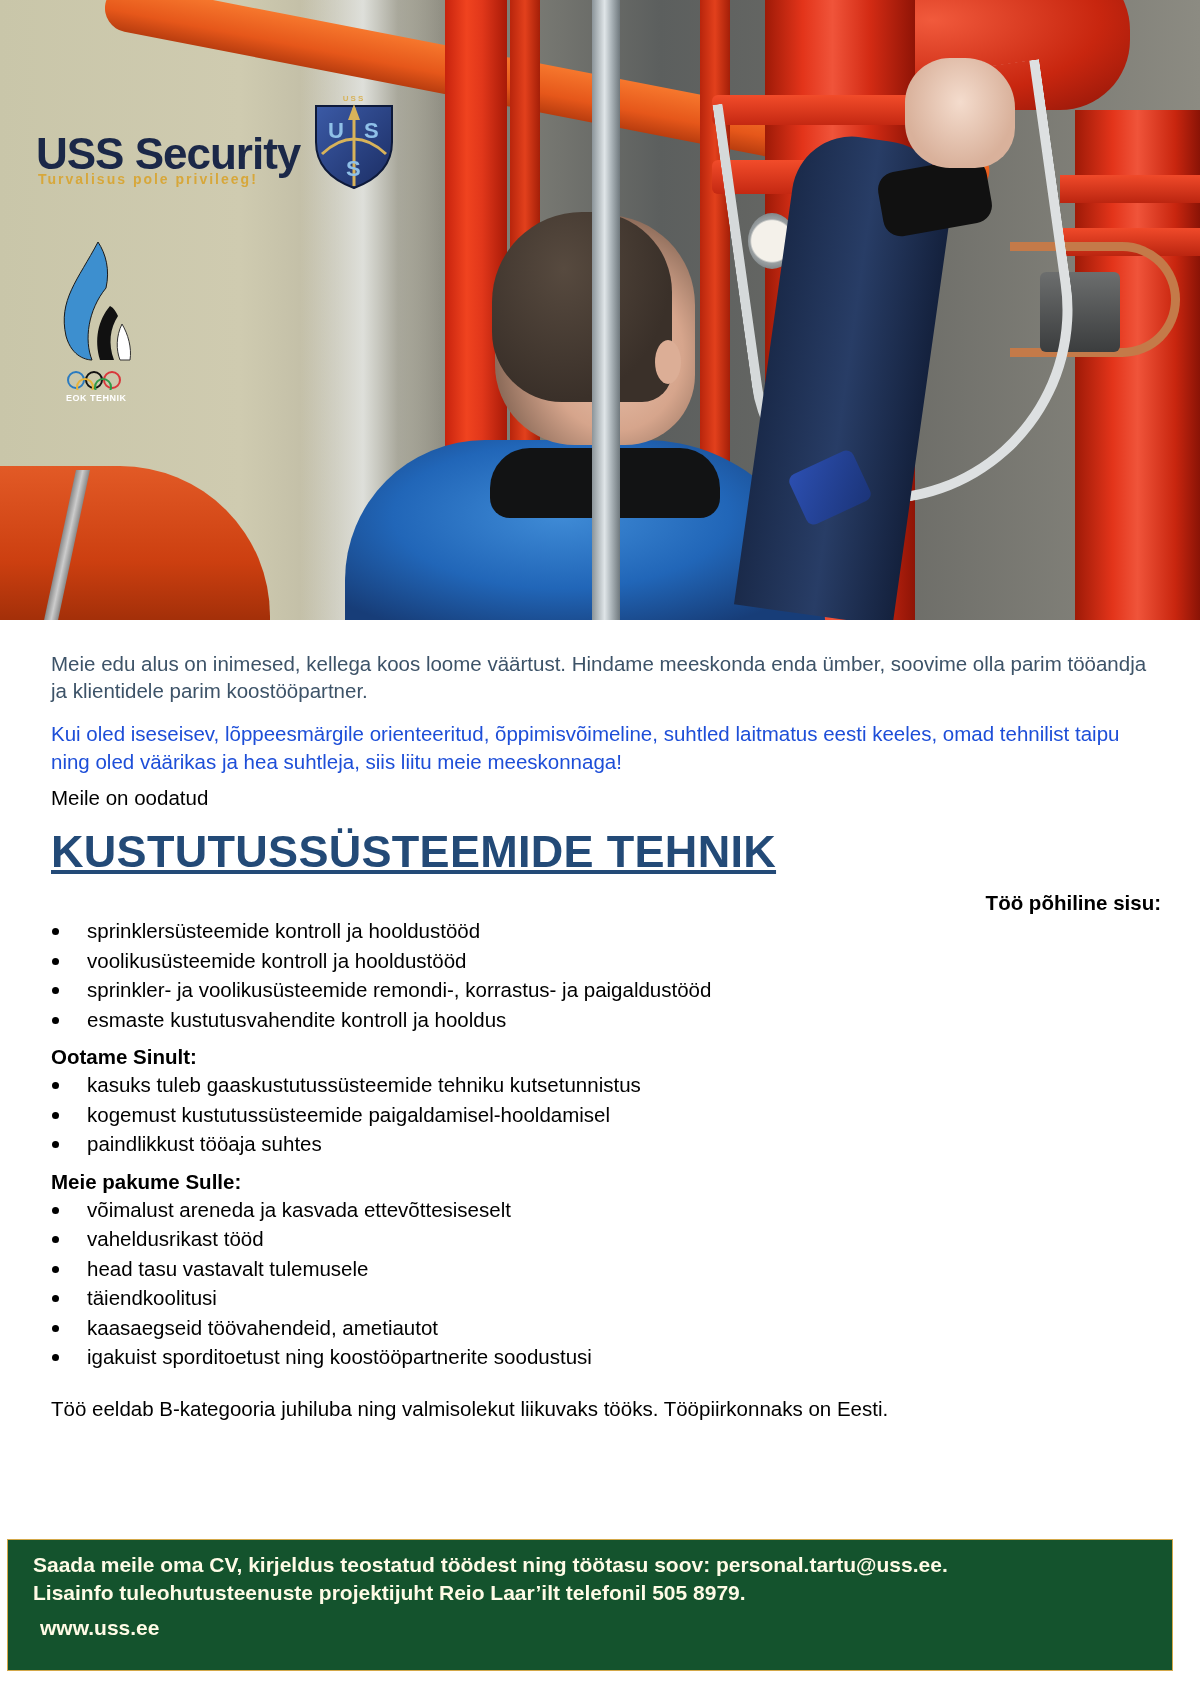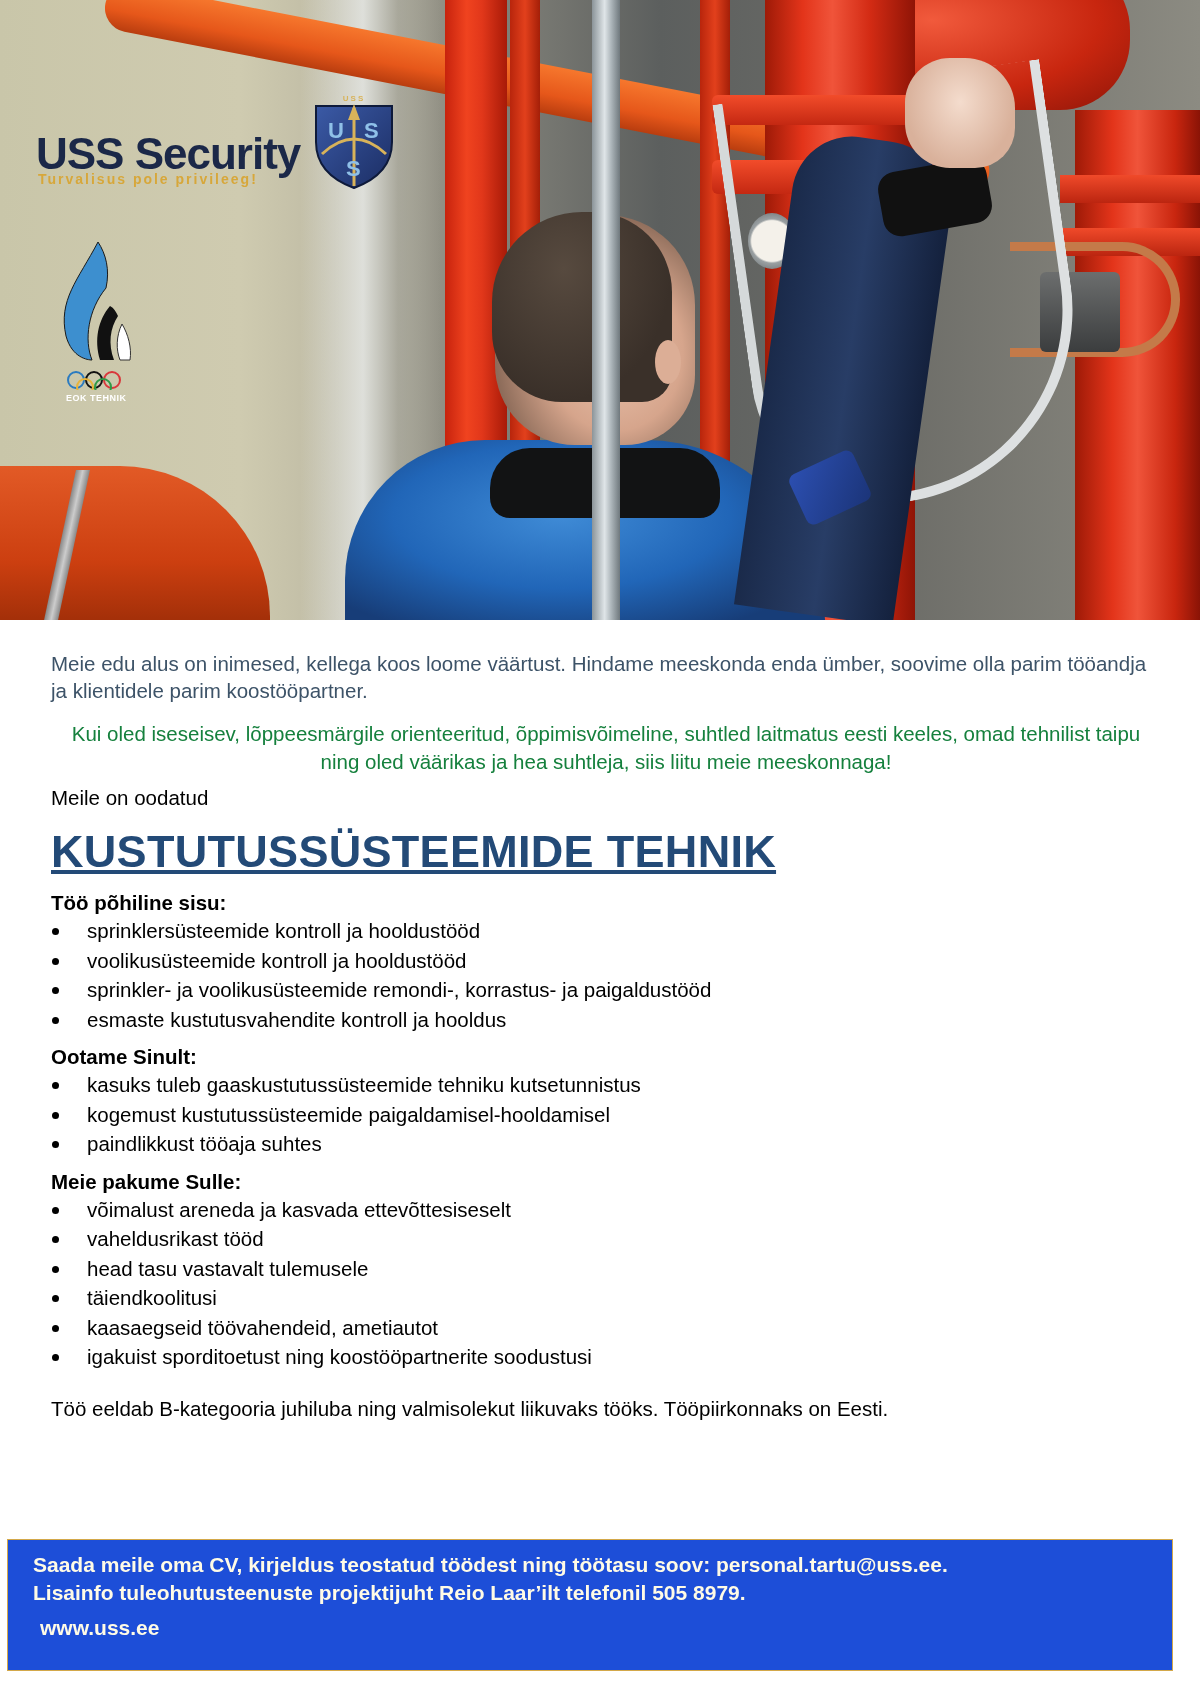--- a/index.html
+++ b/index.html
@@ -54,36 +54,36 @@
     }
     .shield { position: absolute; left: 312px; top: 94px; width: 84px; height: 96px; }
     .shield-ring { position: absolute; left: 314px; top: 94px; width: 80px; font-size: 8px; font-weight: 700; color: #d8b35a; letter-spacing: 2px; text-align: center; }
 
     .logo-eok { position: absolute; left: 58px; top: 240px; width: 90px; height: 170px; }
     .logo-eok .eok-label { position: absolute; left: 8px; top: 153px; font-size: 9px; font-weight: 700; color: #ffffff; letter-spacing: 0.5px; white-space: nowrap; }
 
     
     .content { position: absolute; left: 51px; top: 650px; width: 1110px; }
     .intro { font-size: 20.5px; line-height: 27px; color: #3d5368; }
-    .para { margin-top: 16px; font-size: 20.5px; line-height: 28px; color: #15803d; text-align: center; }
+    .para { margin-top: 16px; font-size: 20.5px; line-height: 28px; color: #1d4ed8; }
     .lead { margin-top: 10px; font-size: 20.5px; line-height: 24px; }
     .title {
       margin-top: 16px; font-weight: 700; font-size: 45px; line-height: 52px; color: #234a77; letter-spacing: 0.3px; text-decoration: underline;
     }
     .section-head { margin-top: 10px; font-weight: 700; font-size: 20.5px; line-height: 26px; color: #000; }
-    .section-head.first { margin-top: 12px; }
+    .section-head.first { margin-top: 12px; text-align: right; }
     ul.bullets { list-style: none; }
     ul.bullets li { position: relative; padding-left: 36px; font-size: 20.5px; line-height: 29.5px; color: #000; }
     ul.bullets li .dot { position: absolute; left: 1px; top: 12px; width: 7px; height: 7px; border-radius: 50%; background: #000; }
     .footnote { margin-top: 24px; font-size: 20.5px; line-height: 26px; color: #000; }
 
     
     .contact {
       position: absolute; left: 7px; top: 1539px; width: 1166px; height: 132px;
-      background: #1d4ed8; border: 1px solid #d3a84a;
+      background: #14532d; border: 1px solid #d3a84a;
     }
     .contact .line { position: absolute; left: 25px; font-weight: 700; font-size: 21px; color: #fffbe6; white-space: nowrap; }
     .contact .l1 { top: 13px; }
     .contact .l2 { top: 41px; }
     .contact .l3 { top: 76px; margin-left: 7px; }
   </style>
 </head>
 <body>
 
 <div class="hero">

